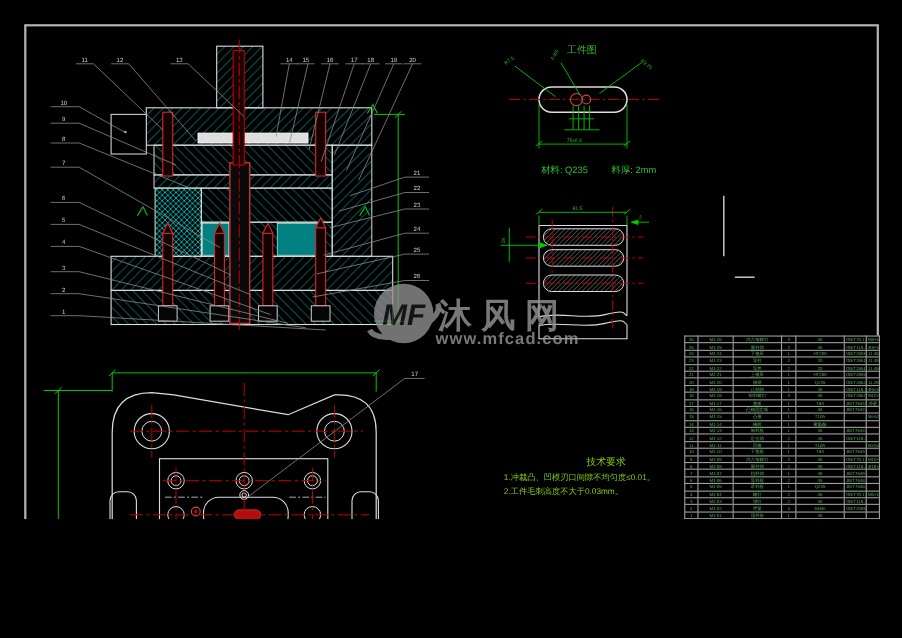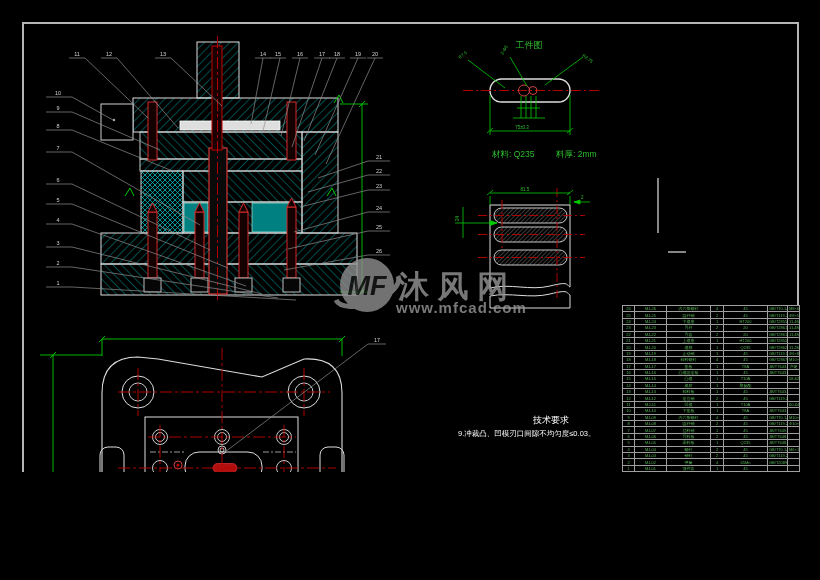--- a/index.html
+++ b/index.html
@@ -7,21 +7,21 @@
          font-family:"Liberation Sans",sans-serif;}
   #border-frame{position:absolute;left:22px;top:22px;width:773px;height:543px;
                 border:2px solid #b5b5b5;}
   svg{position:absolute;left:0;top:0;}
   text{font-family:"Liberation Sans",sans-serif;}
   #bom{position:absolute;left:622px;top:305px;width:177px;border-collapse:collapse;
        table-layout:fixed;background:#000;}
   #bom td{border:1px solid #9f9f9f;color:#56b056;font-size:4px;line-height:5px;
           height:5.4px;padding:0 1px;overflow:hidden;white-space:nowrap;text-align:center;}
   #bom tr.hdr td{font-size:6px;height:13px;line-height:13px;color:#49b549;}
-  #techreq{position:absolute;left:458px;top:414px;width:200px;color:#ffffff;}
+  #techreq{position:absolute;left:458px;top:414px;width:200px;color:#84cc16;}
   #techreq .t{font-size:9px;text-align:center;width:130px;margin-left:28px;}
   #techreq .l{font-size:7.5px;line-height:13px;white-space:nowrap;}
 </style>
 </head>
 <body>
 
 <div id="stage">
   <div id="border-frame"></div>
 
   <svg width="820" height="580" viewBox="0 0 820 580">
@@ -341,21 +341,22 @@
       <circle cx="367" cy="285" r="27" fill="#8f8f8f"></circle>
       <path d="M336 300 A30 14 -20 0 0 398 276" fill="none" stroke="#8f8f8f" stroke-width="5"></path>
       <text x="367" y="295" font-size="27" font-weight="bold" font-style="italic" fill="#1a1a1a" text-anchor="middle">MF</text>
       <text x="398" y="297" font-size="31" font-weight="bold" fill="#969696">沐 风 网</text>
       <text x="396" y="313" font-size="15" font-weight="bold" fill="#969696" letter-spacing="1">www.mfcad.com</text>
     </g>
   </svg>
 
   <div id="techreq">
     <div class="t">技术要求</div>
-    <div class="l">9.冲裁凸、凹模刃口间隙不均匀度≤0.03。</div>
+    <div class="l">1.冲裁凸、凹模刃口间隙不均匀度≤0.01。</div>
+    <div class="l">2.工件毛刺高度不大于0.03mm。</div>
   </div>
 
   <table id="bom">
     <colgroup>
       <col style="width:12px">
         <col style="width:32px">
         <col style="width:44px">
       <col style="width:13px">
         <col style="width:44px">
         <col style="width:20px">

